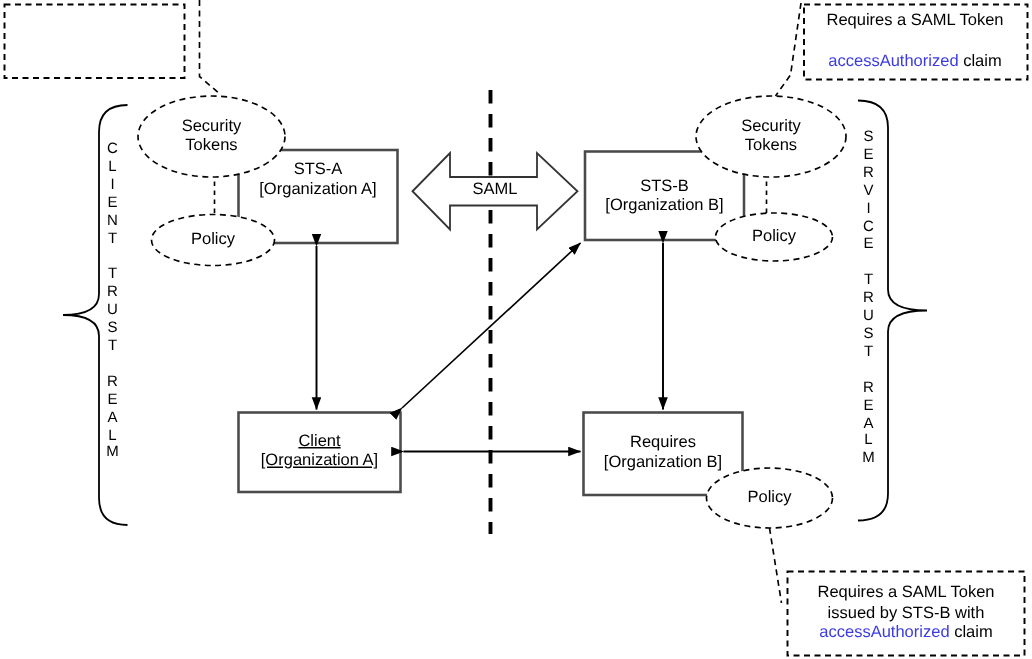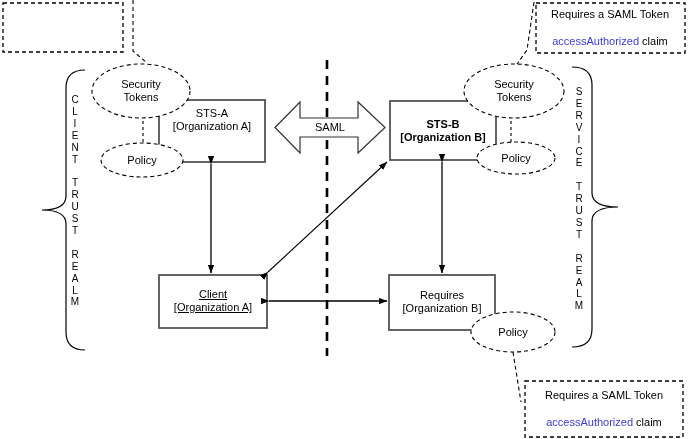--- a/index.html
+++ b/index.html
@@ -74,30 +74,30 @@
 
 
   <div class="txt callout-txt" style="left:610px;top:28px;width:145px;">
     <span>Requires a SAML Token</span><br>
     <br>
     <span class="blue">accessAuthorized</span><span> claim</span>
   </div>
 
   <div class="txt callout-txt" style="left:604px;top:409px;width:152px;">
     <span>Requires a SAML Token</span><br>
-    <br>
+    <span>issued by STS-B with</span><br>
     <span class="blue">accessAuthorized</span><span> claim</span>
   </div>
 
   <div class="txt nodelabel" style="left:212px;top:120px;">
     <span>STS-A</span><br>
     <span>[Organization A]</span>
   </div>
 
-  <div class="txt nodelabel" style="left:443px;top:131px;font-weight:bold;">
+  <div class="txt nodelabel" style="left:443px;top:131px;">
     <span>STS-B</span><br>
     <span>[Organization B]</span>
   </div>
 
   <div class="txt nodelabel" style="left:213px;top:301px;text-decoration:underline;">
     <span>Client</span><br>
     <span>[Organization A]</span>
   </div>
 
   <div class="txt nodelabel" style="left:442px;top:302px;">

